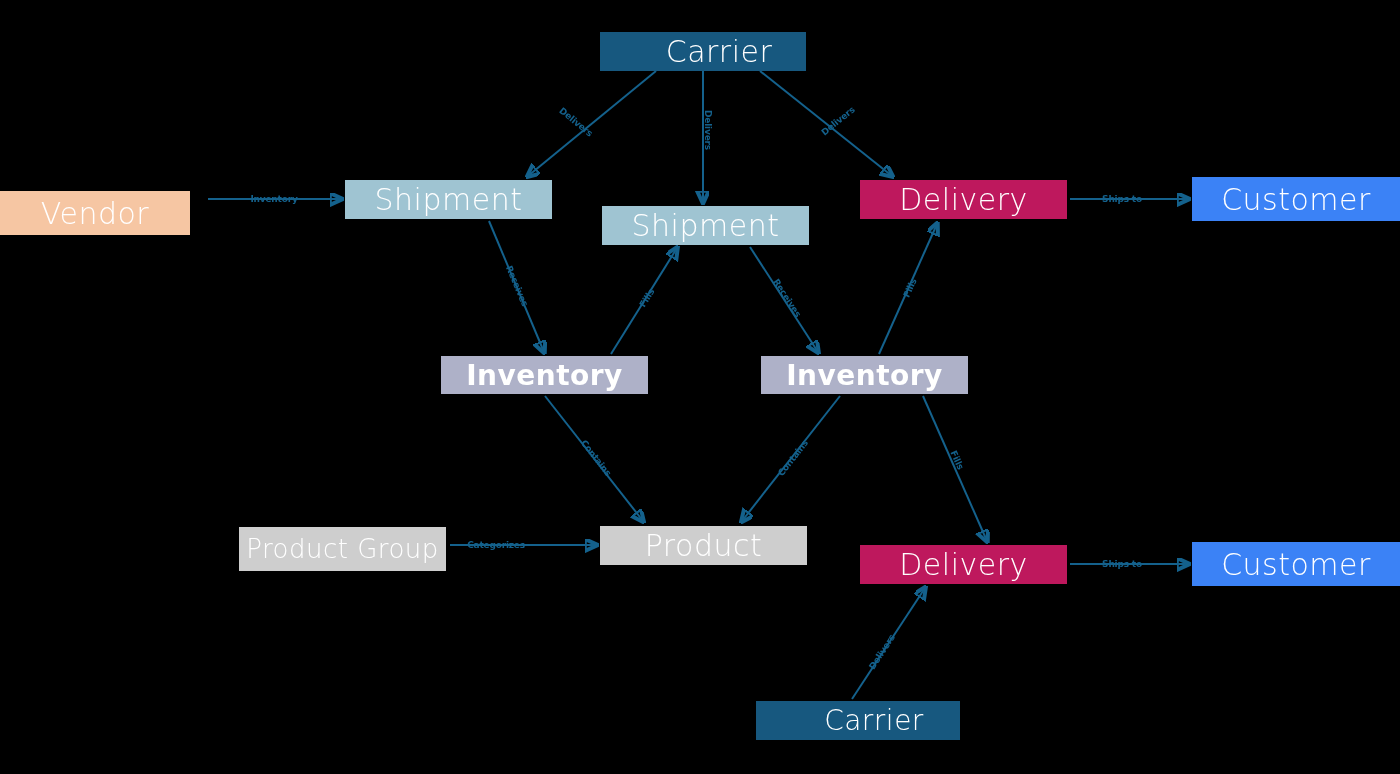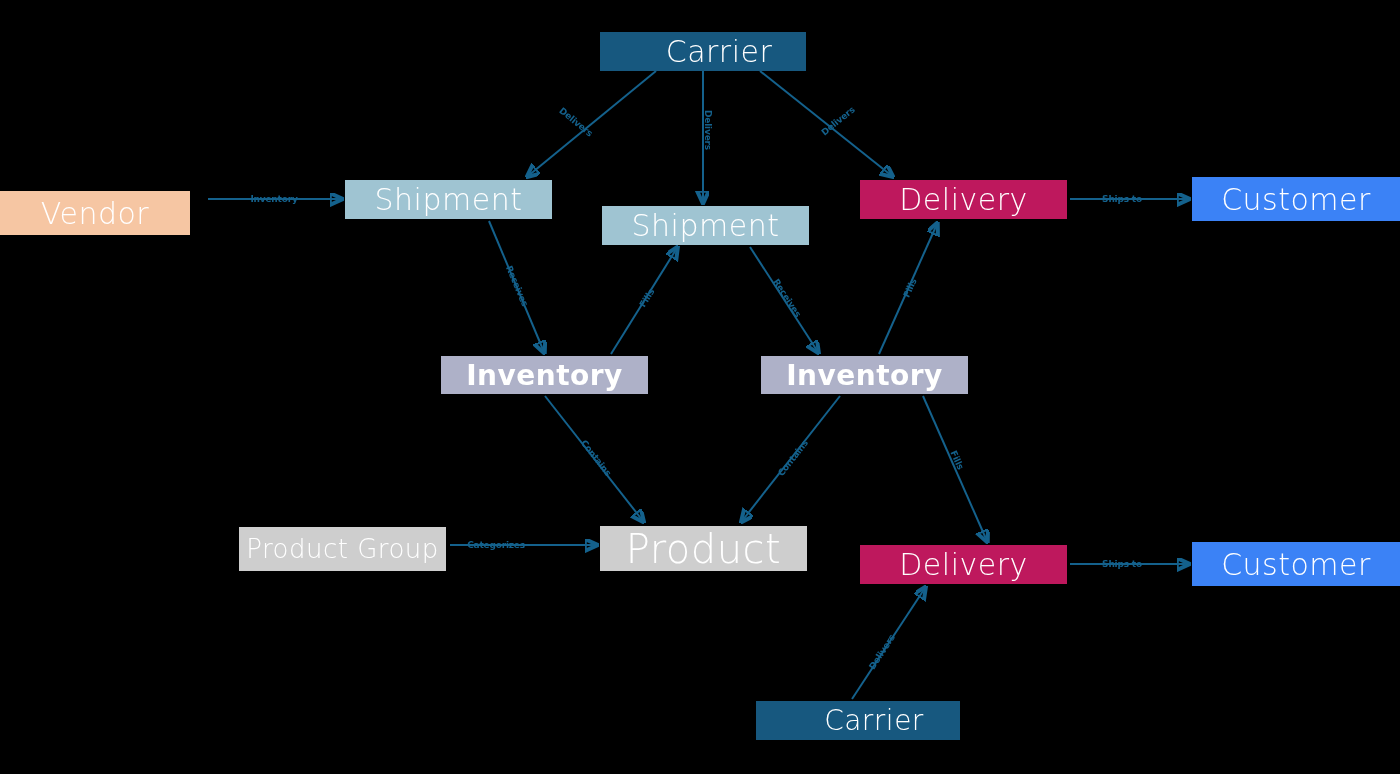--- a/index.html
+++ b/index.html
@@ -95,21 +95,21 @@
   <div id="node-layer">
       <div class="node carrier" style="left: 600px; top: 32px; width: 206px; height: 39px; font-size: 30px;">Carrier</div>
       <div class="node vendor" style="left: 0px; top: 191px; width: 190px; height: 44px; font-size: 30px; text-align: center;">Vendor</div>
       <div class="node shipment" style="left: 345px; top: 180px; width: 207px; height: 39px; font-size: 30px;">Shipment</div>
       <div class="node shipment" style="left: 602px; top: 206px; width: 207px; height: 39px; font-size: 30px;">Shipment</div>
       <div class="node delivery" style="left: 860px; top: 180px; width: 207px; height: 39px; font-size: 30px;">Delivery</div>
       <div class="node customer" style="left: 1192px; top: 177px; width: 208px; height: 44px; font-size: 30px;">Customer</div>
       <div class="node inventory" style="left: 441px; top: 356px; width: 207px; height: 38px; font-size: 28px;">Inventory</div>
       <div class="node inventory" style="left: 761px; top: 356px; width: 207px; height: 38px; font-size: 28px;">Inventory</div>
       <div class="node productgroup" style="left: 239px; top: 521px; width: 207px; height: 44px; font-size: 26px; margin-top: 6px;">Product Group</div>
-      <div class="node product" style="left: 600px; top: 526px; width: 207px; height: 45px; font-size: 40px;">Product</div>
+      <div class="node product" style="left: 600px; top: 526px; width: 207px; height: 39px; font-size: 30px;">Product</div>
       <div class="node delivery" style="left: 860px; top: 545px; width: 207px; height: 39px; font-size: 30px;">Delivery</div>
       <div class="node customer" style="left: 1192px; top: 542px; width: 208px; height: 44px; font-size: 30px;">Customer</div>
       <div class="node carrier" style="left: 756px; top: 701px; width: 204px; height: 39px; font-size: 28px;">Carrier</div>
     </div>
   <div id="label-layer">
       <div class="edge-label" style="left: 576px; top: 122px; transform: translate(-50%, -50%) rotate(39deg);">Delivers</div>
       <div class="edge-label" style="left: 708px; top: 130px; transform: translate(-50%, -50%) rotate(90deg);">Delivers</div>
       <div class="edge-label" style="left: 838px; top: 121px; transform: translate(-50%, -50%) rotate(-39deg);">Delivers</div>
       <div class="edge-label" style="left: 274px; top: 199px; transform: translate(-50%, -50%) rotate(0deg);">Inventory</div>
       <div class="edge-label" style="left: 517px; top: 286px; transform: translate(-50%, -50%) rotate(67deg);">Receives</div>

